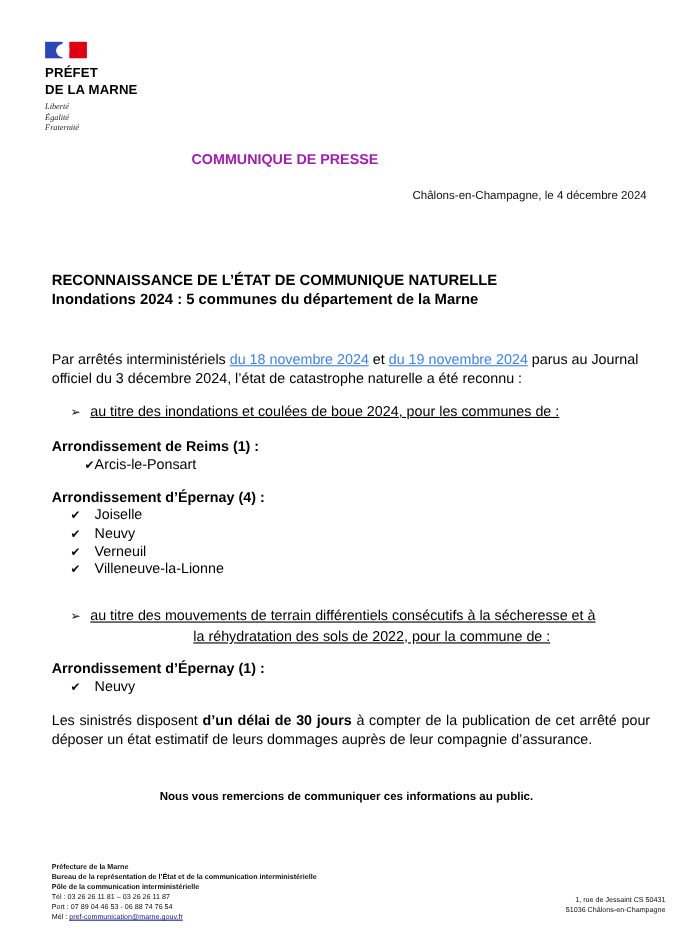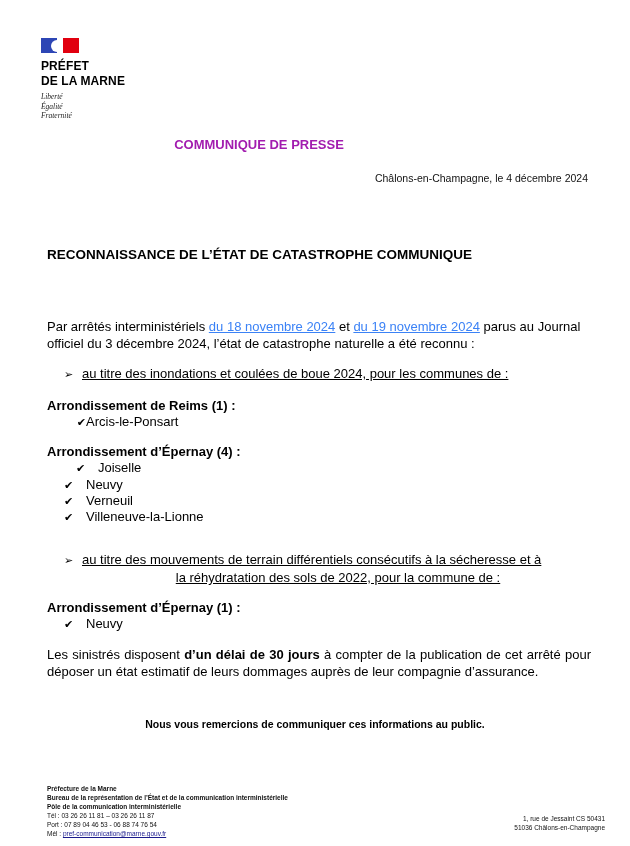--- a/index.html
+++ b/index.html
@@ -63,38 +63,39 @@
 <div class="abs devise">
   <div>Liberté</div>
   <div>Égalité</div>
   <div>Fraternité</div>
 </div>
 
 <div class="abs title-cp">COMMUNIQUE DE PRESSE</div>
 <div class="abs date">Châlons-en-Champagne, le 4 décembre 2024</div>
 
 <div class="abs headline">
-  <div>RECONNAISSANCE DE L’ÉTAT DE CATASTROPHE COMMUNIQUE</div>
+  <div>RECONNAISSANCE DE L’ÉTAT DE COMMUNIQUE NATURELLE</div>
+  <div>Inondations 2024 : 5 communes du département de la Marne</div>
 </div>
 
 <div class="abs body-text intro">
   <span>Par arrêtés interministériels </span><a class="link">du 18 novembre 2024</a><span> et </span><a class="link">du 19 novembre 2024</a><span> parus au Journal officiel du 3 décembre 2024, l’état de catastrophe naturelle a été reconnu :</span>
 </div>
 
 <div class="abs section-item sec1">
   <span class="arrow">➢</span><span class="u">au titre des inondations et coulées de boue 2024, pour les communes de :</span>
 </div>
 
 <div class="abs arr-head" style="left:47px; top:398px;">Arrondissement de Reims (1) :</div>
 <div class="commune" style="top:413px;text-align:right;">
   <span class="check">✔</span><span>Arcis-le-Ponsart</span>
 </div>
 
 <div class="abs arr-head" style="left:47px; top:444px;">Arrondissement d’Épernay (4) :</div>
-<div class="commune" style="top:459px;margin-left:12px;">
+<div class="commune" style="top:459px;">
   <span class="check">✔</span><span>Joiselle</span>
 </div>
 <div class="commune" style="top:476px;">
   <span class="check">✔</span><span>Neuvy</span>
 </div>
 <div class="commune" style="top:492px;">
   <span class="check">✔</span><span>Verneuil</span>
 </div>
 <div class="commune" style="top:508px;">
   <span class="check">✔</span><span>Villeneuve-la-Lionne</span>

